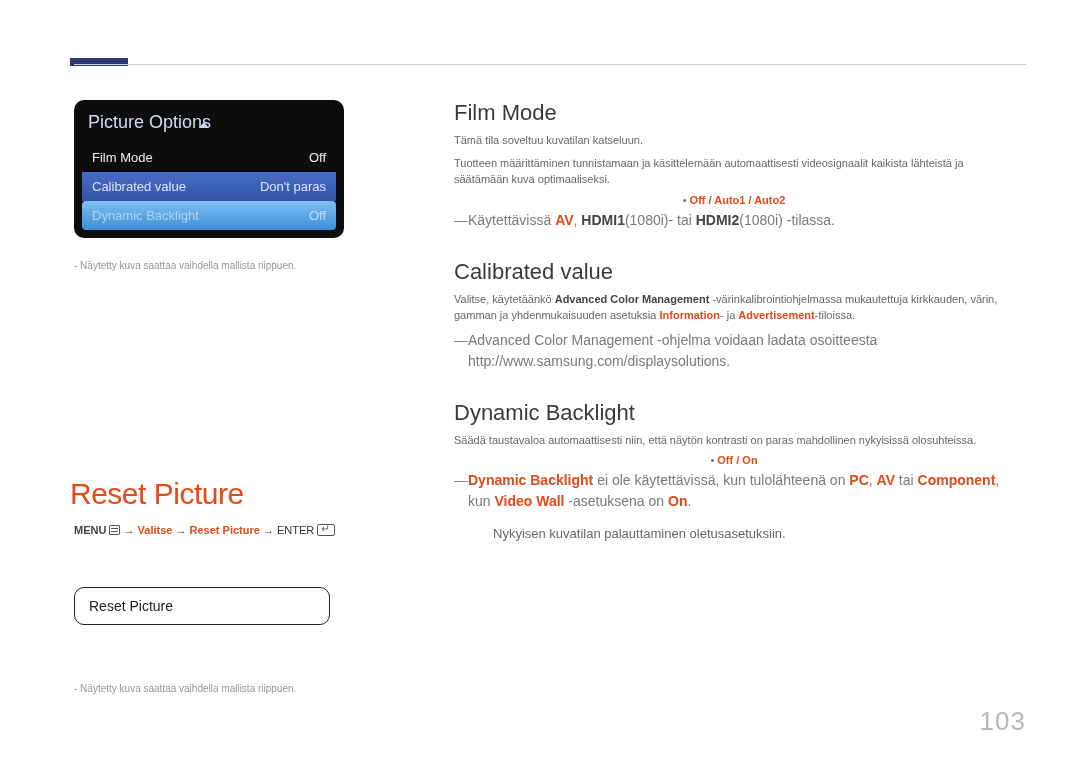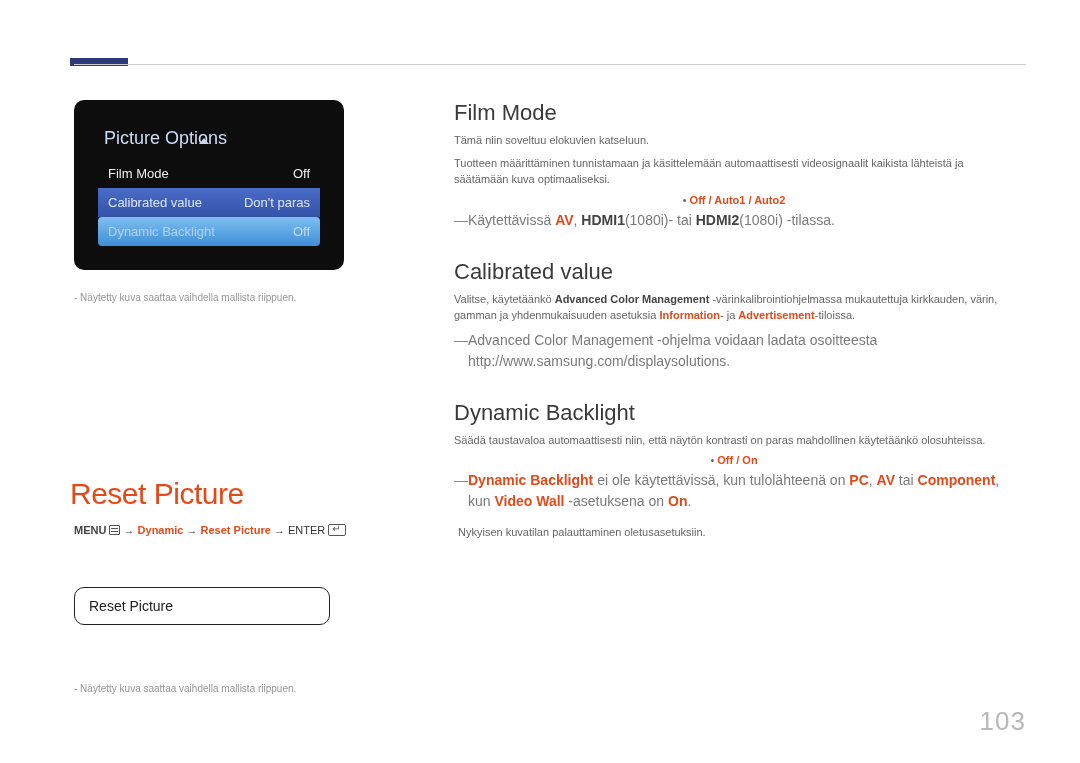--- a/index.html
+++ b/index.html
@@ -35,21 +35,21 @@
   }
   .right-col {
     position: absolute;
     left: 454px;
     top: 100px;
     width: 560px;
   }
   .menu-panel {
     background: #0d0d0d;
     border-radius: 10px;
-    padding: 24px;
+    padding: 8px;
     color: #ddd;
   }
   .menu-title {
     color: #cfdcf5;
     font-size: 18px;
     font-weight: 400;
     padding: 4px 6px 10px 6px;
     position: relative;
   }
   .menu-title::after {
@@ -178,24 +178,24 @@
     position: absolute;
     right: 54px;
     bottom: 26px;
     font-size: 26px;
     color: #b8b8b8;
     font-weight: 300;
     letter-spacing: 1px;
   }
   .reset-desc {
     position:absolute;
-    left:441px;
+    left:476px;
     top:526px;
     width:560px;
-    font-size:11px;
+    font-size:13px;
     color:#666;
     padding-left:17px;
   }
 </style>
 </head>
 <body>
 
 <div class="top-accent"></div>
 <div class="top-rule"></div>
 
@@ -215,53 +215,53 @@
       <span class="val">Off</span>
     </div>
   </div>
   <div class="caption">- Näytetty kuva saattaa vaihdella mallista riippuen.</div>
 </div>
 
 <div class="right-col">
 
   <div class="block">
     <h2 class="section-h">Film Mode</h2>
-    <p class="body-text">Tämä niin soveltuu elokuvien katseluun.</p>
+    <p class="body-text">Tämä tila soveltuu kuvatilan katseluun.</p>
     <p class="body-text">Tuotteen määrittäminen tunnistamaan ja käsittelemään automaattisesti videosignaalit kaikista lähteistä ja säätämään kuva optimaaliseksi.</p>
     <p class="bullet">• <span class="red">Off / Auto1 / Auto2</span></p>
     <p class="note-line">
       <span>Käytettävissä </span><span class="red">AV</span><span>, </span><span class="bold">HDMI1</span><span>(1080i)- tai </span><span class="bold">HDMI2</span><span>(1080i) -tilassa.</span>
     </p>
   </div>
 
   <div class="block">
     <h2 class="section-h">Calibrated value</h2>
     <p class="body-text">
       <span>Valitse, käytetäänkö </span><span class="bold">Advanced Color Management</span><span> -värinkalibrointiohjelmassa mukautettuja kirkkauden, värin, gamman ja yhdenmukaisuuden asetuksia </span><span class="red">Information</span><span>- ja </span><span class="red">Advertisement</span><span>-tiloissa.</span>
     </p>
     <p class="note-line">Advanced Color Management -ohjelma voidaan ladata osoitteesta http://www.samsung.com/displaysolutions.</p>
   </div>
 
   <div class="block">
     <h2 class="section-h">Dynamic Backlight</h2>
-    <p class="body-text">Säädä taustavaloa automaattisesti niin, että näytön kontrasti on paras mahdollinen käytetäänkö olosuhteissa.</p>
+    <p class="body-text">Säädä taustavaloa automaattisesti niin, että näytön kontrasti on paras mahdollinen nykyisissä olosuhteissa.</p>
     <p class="bullet">• <span class="red">Off / On</span></p>
     <p class="note-line">
       <span class="red">Dynamic Backlight</span><span> ei ole käytettävissä, kun tulolähteenä on </span><span class="red">PC</span><span>, </span><span class="red">AV</span><span> tai </span><span class="red">Component</span><span>, kun </span><span class="red">Video Wall</span><span> -asetuksena on </span><span class="red">On</span><span>.</span>
     </p>
   </div>
 
 </div>
 
 <h1 class="reset-heading">Reset Picture</h1>
 
 <div class="nav-path">
   <span class="bold">MENU</span>
   <span class="menu-icon"></span>
-  <span> → </span><span class="red">Dynamic</span><span> → </span><span class="red">Reset Picture</span><span> → ENTER </span><span class="enter-icon"></span>
+  <span> → </span><span class="red">Valitse</span><span> → </span><span class="red">Reset Picture</span><span> → ENTER </span><span class="enter-icon"></span>
 </div>
 
 <div class="reset-desc">Nykyisen kuvatilan palauttaminen oletusasetuksiin.</div>
 
 <div class="reset-box">
   <span>Reset Picture</span>
 </div>
 
 <div class="caption2">- Näytetty kuva saattaa vaihdella mallista riippuen.</div>
 

